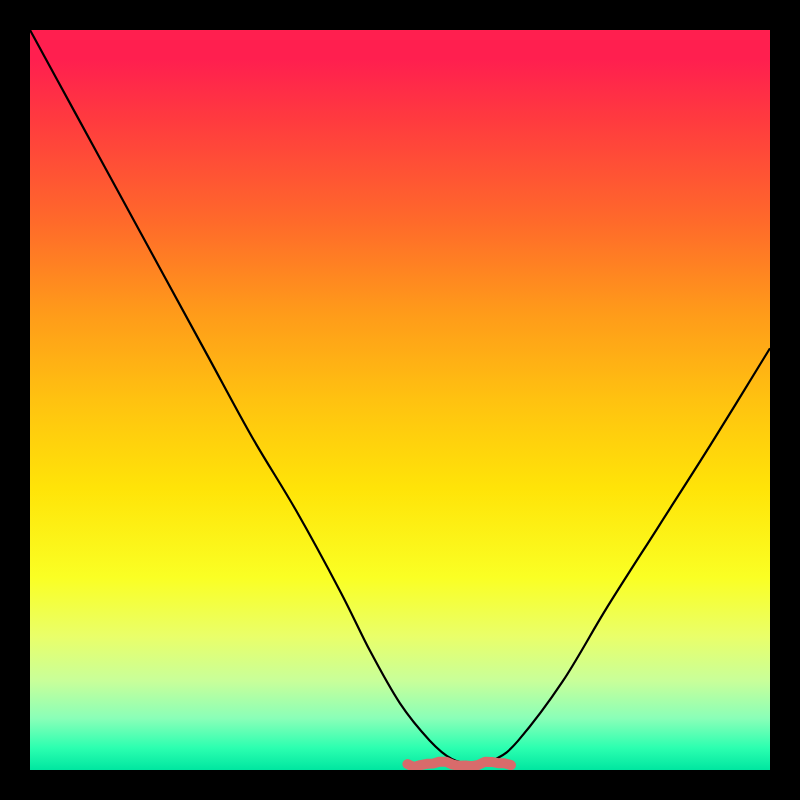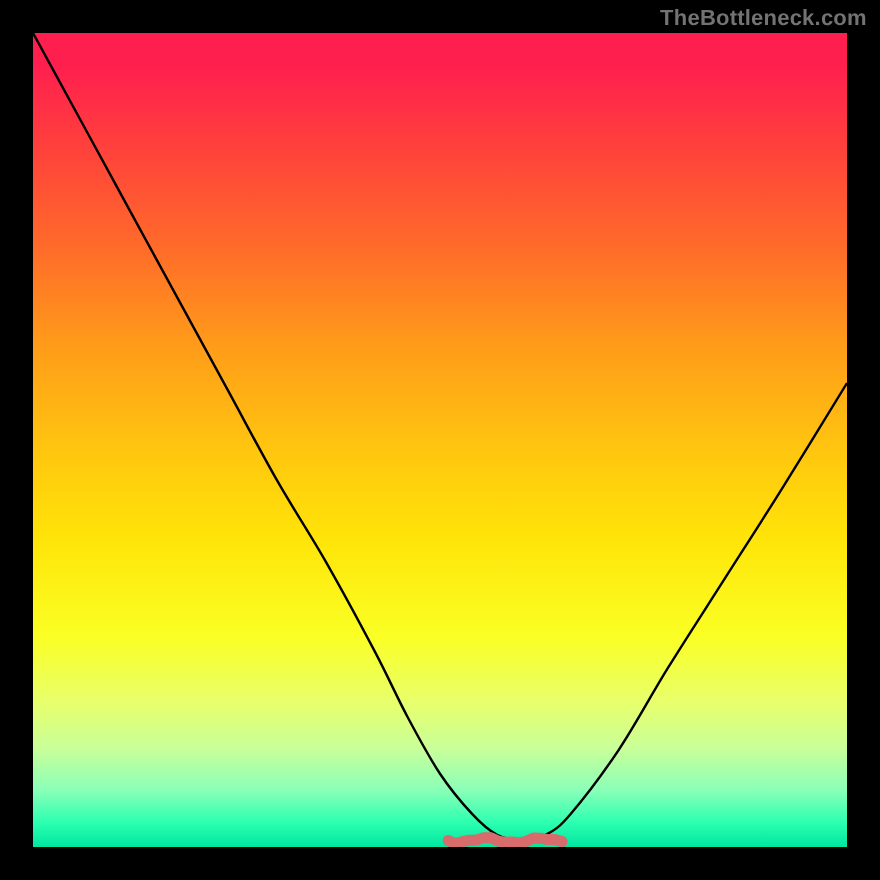--- a/index.html
+++ b/index.html
@@ -59,14 +59,13 @@
 <body>
 
 <div class="frame">
   <div class="plot-area">
     <div class="gradient"></div>
     <svg class="svg-layer" viewBox="0 0 740 740" preserveAspectRatio="none">
       <path d="M 0 0 C 7.3999999999999995 13.566666666666663, 29.6 54.26666666666665, 44.4 81.39999999999998 C 59.199999999999996 108.5333333333333, 74 135.66666666666663, 88.8 162.79999999999995 C 103.6 189.93333333333328, 118.39999999999999 217.06666666666666, 133.2 244.2 C 148 271.3333333333333, 162.79999999999998 298.46666666666664, 177.6 325.59999999999997 C 192.4 352.7333333333333, 207.2 381.1, 222 407 C 236.8 432.9, 251.59999999999997 455.1, 266.4 481 C 281.2 506.9, 298.4666666666667 538.9666666666667, 310.8 562.4 C 323.1333333333333 585.8333333333333, 330.53333333333336 603.1, 340.40000000000003 621.6 C 350.2666666666667 640.1, 360.1333333333333 658.6, 370 673.4 C 379.8666666666667 688.1999999999999, 390.9666666666667 701.15, 399.6 710.4 C 408.23333333333335 719.65, 414.4 724.9533333333333, 421.79999999999995 728.9 C 429.19999999999993 732.8466666666667, 436.6 734.08, 444 734.08 C 451.4 734.08, 458.79999999999995 732.8466666666667, 466.2 728.9 C 473.6 724.9533333333333, 477.30000000000007 723.3499999999999, 488.40000000000003 710.4 C 499.5 697.45, 518 673.4000000000001, 532.8 651.2 C 547.5999999999999 629, 561.1666666666667 603.1, 577.2 577.2 C 593.2333333333333 551.3000000000001, 611.7333333333333 522.9333333333333, 629 495.79999999999995 C 646.2666666666667 468.66666666666663, 662.3000000000001 443.99999999999994, 680.8000000000001 414.4 C 699.3000000000001 384.8, 730.1333333333333 334.23333333333335, 740 318.20000000000005" id="curve-path" fill="none" stroke="#000000" stroke-width="2.2"></path>
       <path d="M 377.40000000000003 734.08 L 383.87500000000006 737.1121455959957 L 390.35 735.160188468412 L 396.82500000000005 733.8595002248938 L 403.3 733.5578599892772 L 409.77500000000003 731.6542781238884 L 416.25 731.6698180457744 L 422.725 734.6477883620613 L 429.20000000000005 735.683099645667 L 435.675 735.3832982843323 L 442.15 736.2140903162941 L 448.625 734.832615141439 L 455.1 731.806156474111 L 461.575 731.9372755253108 L 468.05 733.2185896613344 L 474.525 733.2541971374377 L 481 735.1336450311322" id="marker-path" fill="none" stroke="#d86b6b" stroke-width="10" stroke-linecap="round" stroke-linejoin="round"></path>
     </svg>
   </div>
-  <div class="watermark">TheBottleneck.com</div>
 </div>
 
 </body></html>

